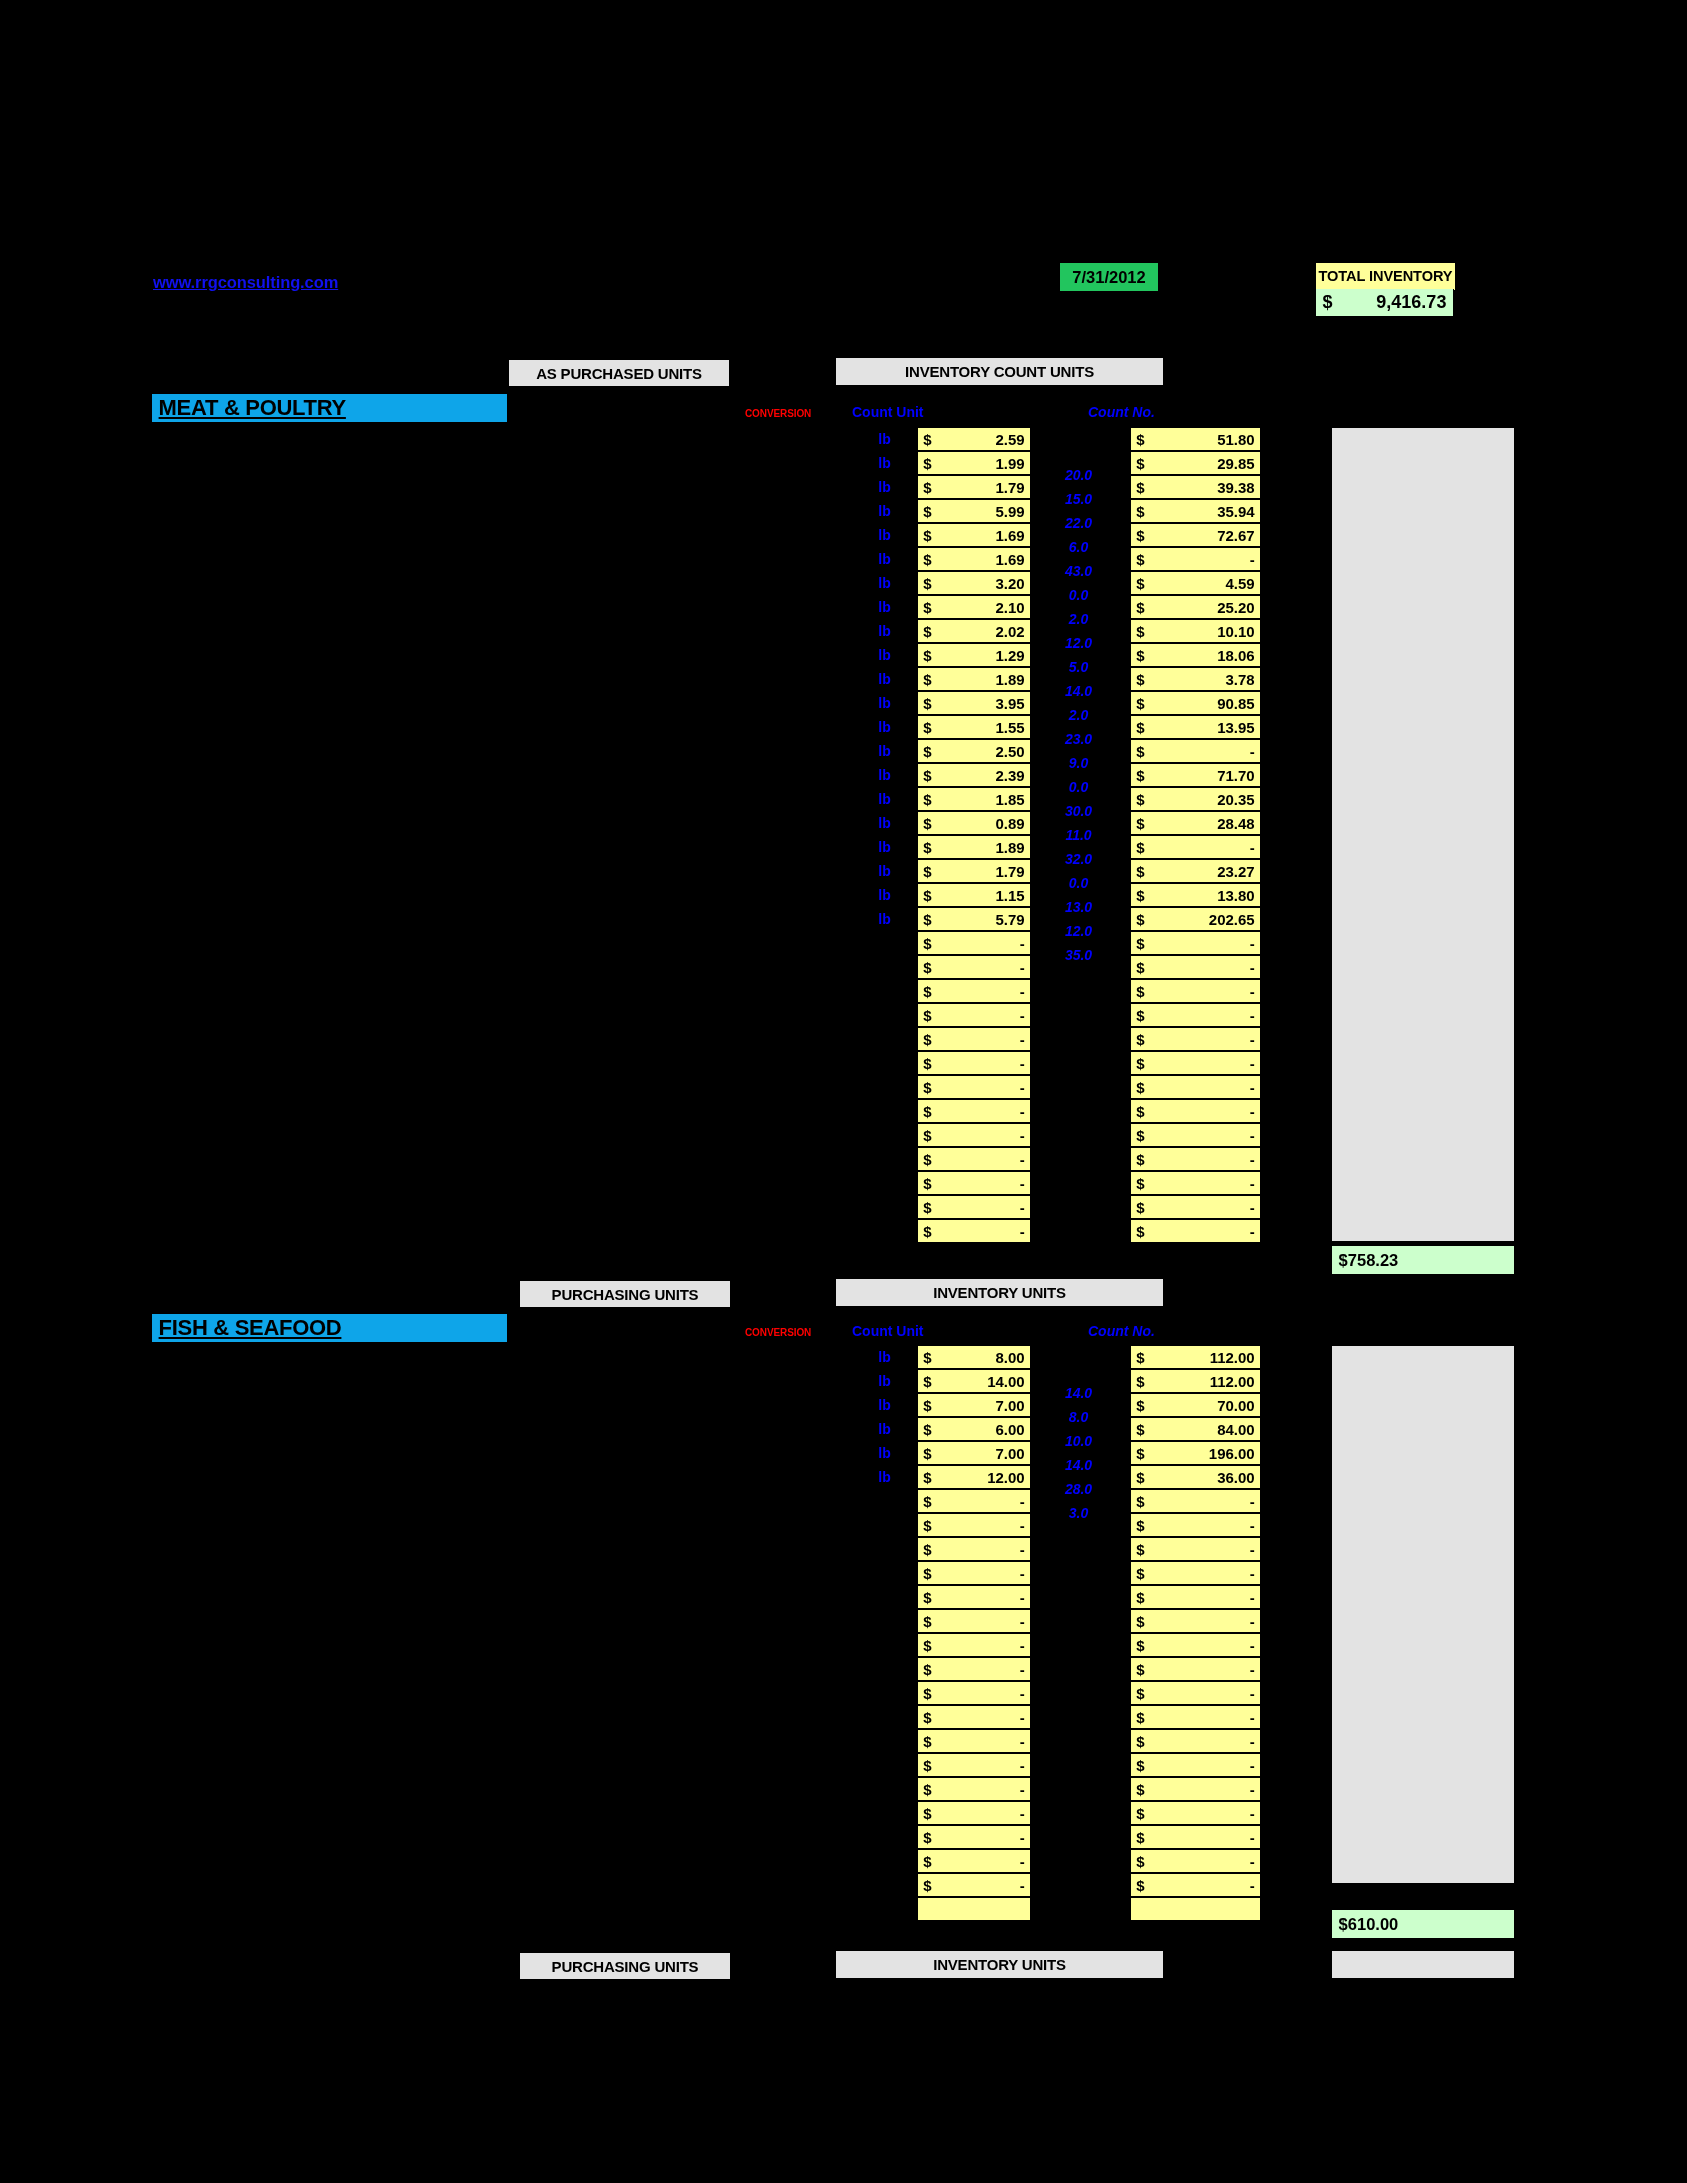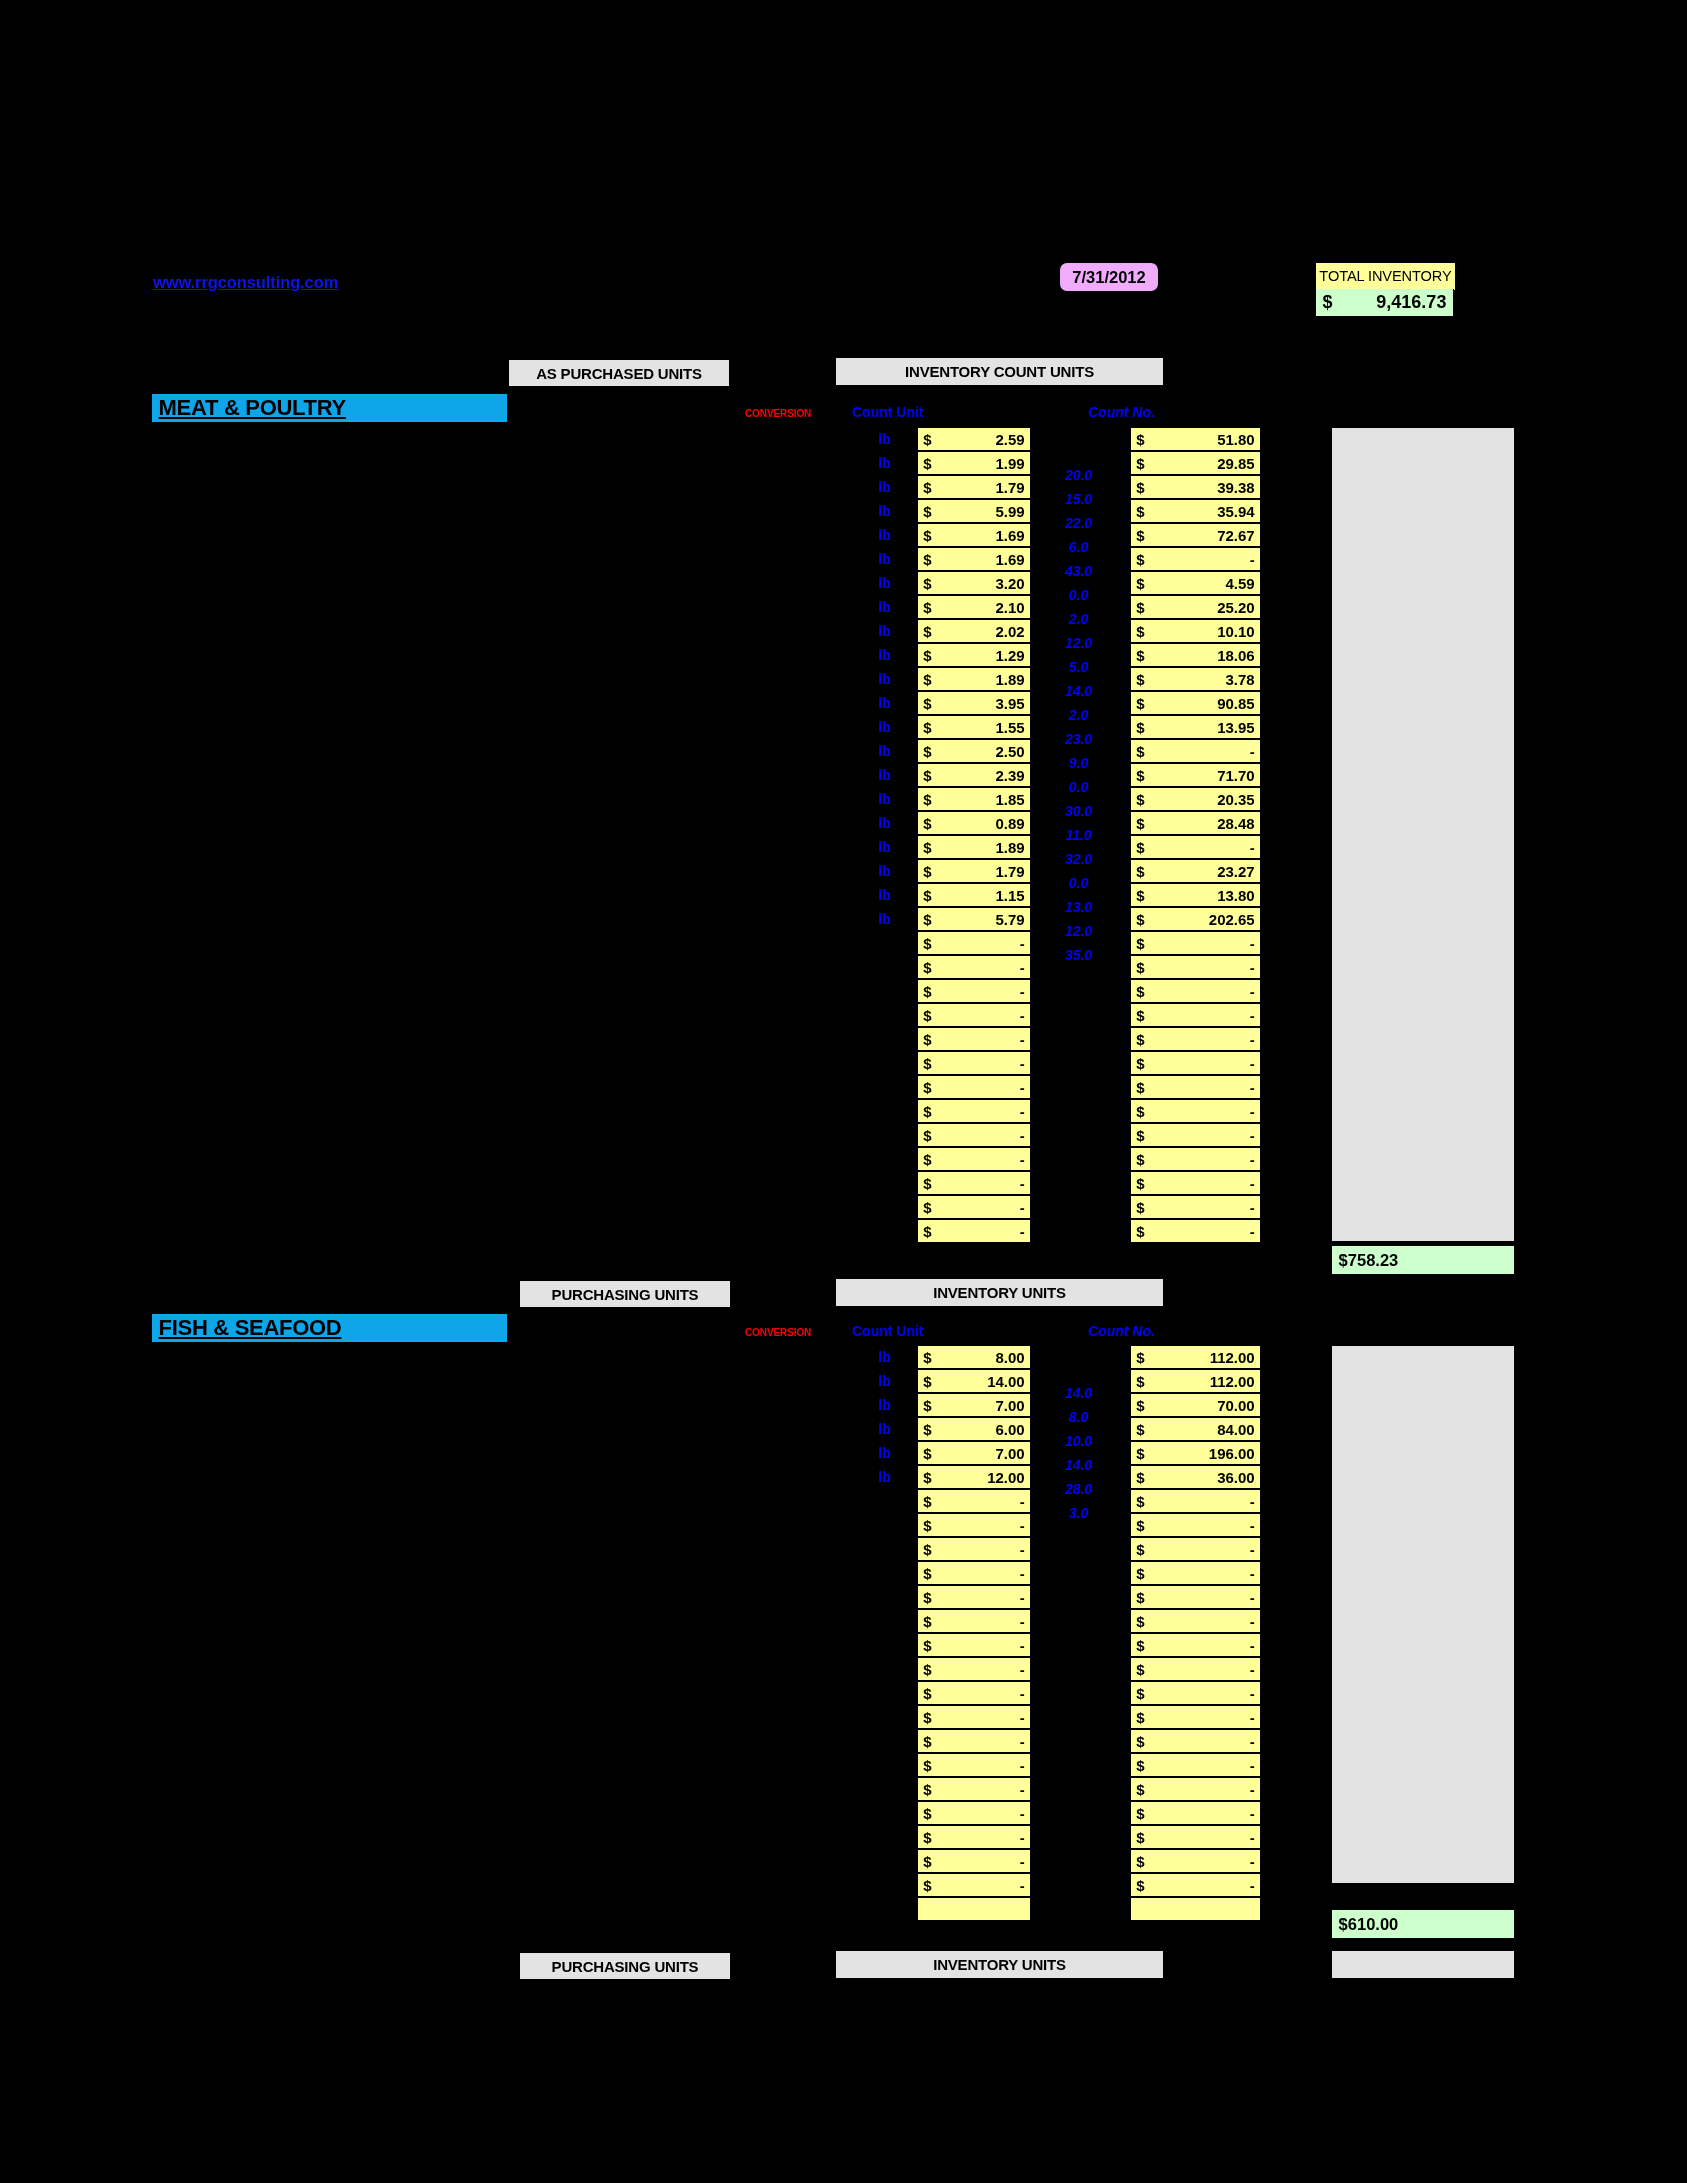--- a/index.html
+++ b/index.html
@@ -25,33 +25,33 @@
     font-weight: bold;
     color: #1111ee;
     text-decoration: underline;
     letter-spacing: -0.1px;
     white-space: nowrap;
   }
 
   #date-cell {
     left: 1060px; top: 263px;
     width: 98px; height: 28px;
-    background: #f0abfc;
+    background: #22c55e;
     font-size: 16.5px;
     font-weight: bold;
-    display: flex; align-items: center; justify-content: center; border-radius: 7px;
+    display: flex; align-items: center; justify-content: center;
   }
 
   #total-inventory-header {
     left: 1315px; top: 262px;
     width: 139px; height: 26.5px;
     background: #ffff99;
     border: 0.7px solid #000;
     font-size: 14.6px;
-    font-weight: normal;
+    font-weight: bold;
     display: flex; align-items: center; justify-content: center;
     letter-spacing: -0.1px;
   }
   #total-inventory-value {
     left: 1315px; top: 289px;
     width: 139px; height: 28px;
     background: #ccffcc;
     border: 0.7px solid #000;
     border-top: none;
     font-size: 18px;

